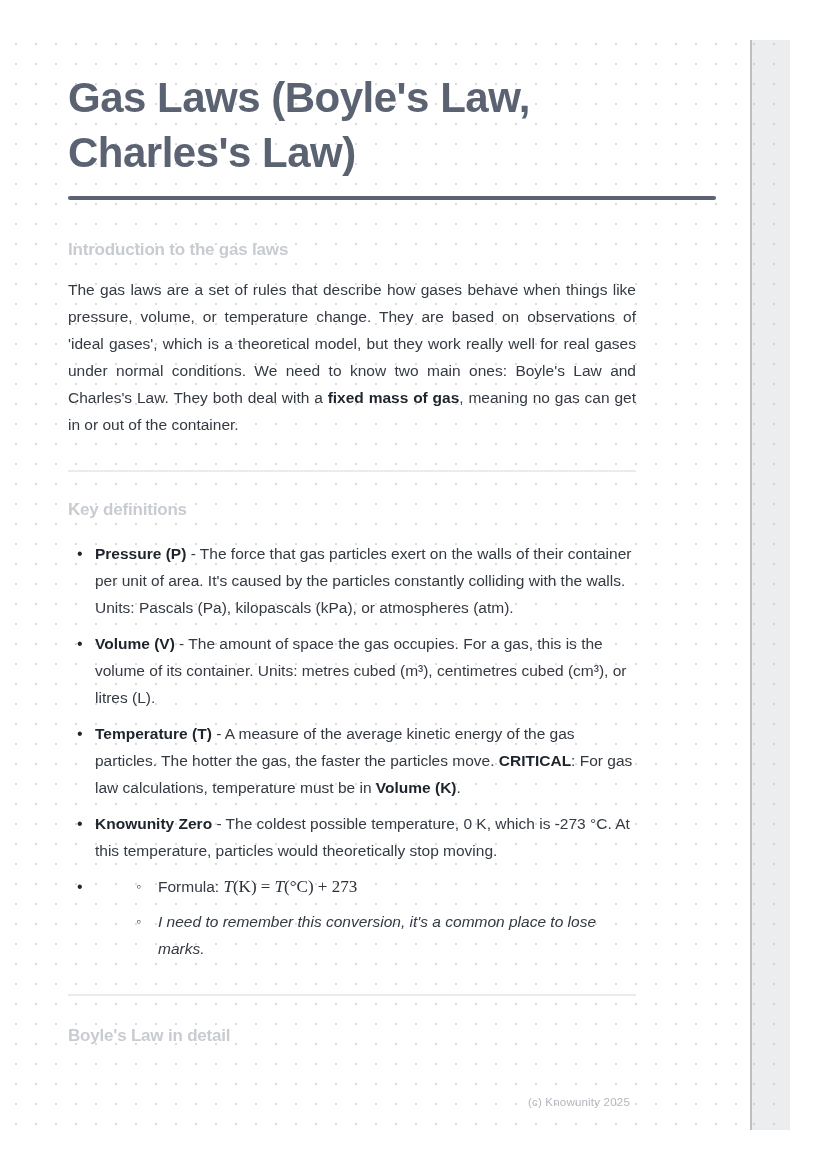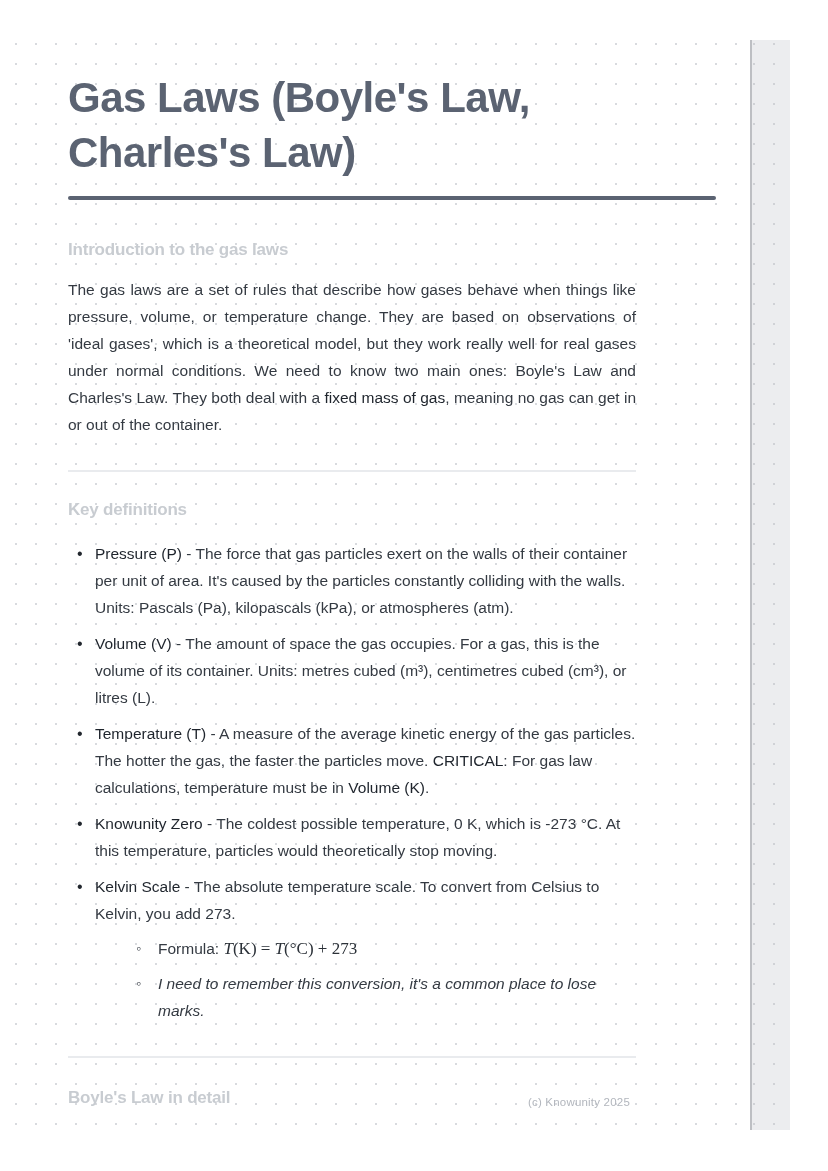--- a/index.html
+++ b/index.html
@@ -44,21 +44,21 @@
 
   ul.defs { list-style:none; margin-top:20px; width:568px; }
   ul.defs > li { position:relative; padding-left:27px; margin-bottom:9px; }
   ul.defs > li::before { content:"•"; position:absolute; left:9px; top:0; color:#22272e; font-size:16px; }
 
   ul.sub { list-style:none; margin-left:41px; margin-top:3px; }
   ul.sub > li { position:relative; padding-left:22px; margin-top:8px; }
   ul.sub > li::before { content:"◦"; position:absolute; left:0; top:0; color:#343a42; font-size:14px; font-weight:bold; }
 
   
-  .rb { font-weight:normal; color:#1e242c; }
+  .rb { font-weight:bold; color:#1e242c; }
   .ri { font-style:italic; }
   .rm { font-family:"Liberation Serif","DejaVu Serif",serif; font-size:17px; color:#2b3138; }
   .rmi{ font-family:"Liberation Serif","DejaVu Serif",serif; font-size:17px; color:#2b3138; font-style:italic; }
 
   .doc-footer {
     position:absolute; top:1096px; right:46px; z-index:5;
     font-size:11.5px; color:#b2b6bd; letter-spacing:0.2px;
   }
 </style>
 </head>
@@ -78,21 +78,20 @@
       <hr class="soft">
 
       <h2 class="sec sec-keydef">Key definitions</h2>
 
       <ul class="defs body-text">
         <li><span class="rb">Pressure (P)</span><span> - The force that gas particles exert on the walls of their container per unit of area. It's caused by the particles constantly colliding with the walls. Units: Pascals (Pa), kilopascals (kPa), or atmospheres (atm).</span></li>
         <li><span class="rb">Volume (V)</span><span> - The amount of space the gas occupies. For a gas, this is the volume of its container. Units: metres cubed (m³), centimetres cubed (cm³), or litres (L).</span></li>
         <li><span class="rb">Temperature (T)</span><span> - A measure of the average kinetic energy of the gas particles. The hotter the gas, the faster the particles move. </span><span class="rb">CRITICAL</span><span>: For gas law calculations, temperature must be in </span><span class="rb">Volume (K)</span><span>.</span></li>
         <li><span class="rb">Knowunity Zero</span><span> - The coldest possible temperature, 0 K, which is -273 °C. At this temperature, particles would theoretically stop moving.</span></li>
         <li>
-          <span><span class="rb">Kelvin Scale</span><span> - The absolute temperature scale. To convert from Celsius to Kelvin, you add 273.</span></span>
           <ul class="sub">
             <li><span>Formula: </span><span class="rmi">T</span><span class="rm">(K) = </span><span class="rmi">T</span><span class="rm">(°C) + 273</span></li>
             <li><span class="ri">I need to remember this conversion, it's a common place to lose marks.</span></li>
           </ul>
         </li>
       </ul>
 
       <hr class="soft">
 
       <h2 class="sec sec-boyle">Boyle's Law in detail</h2>

